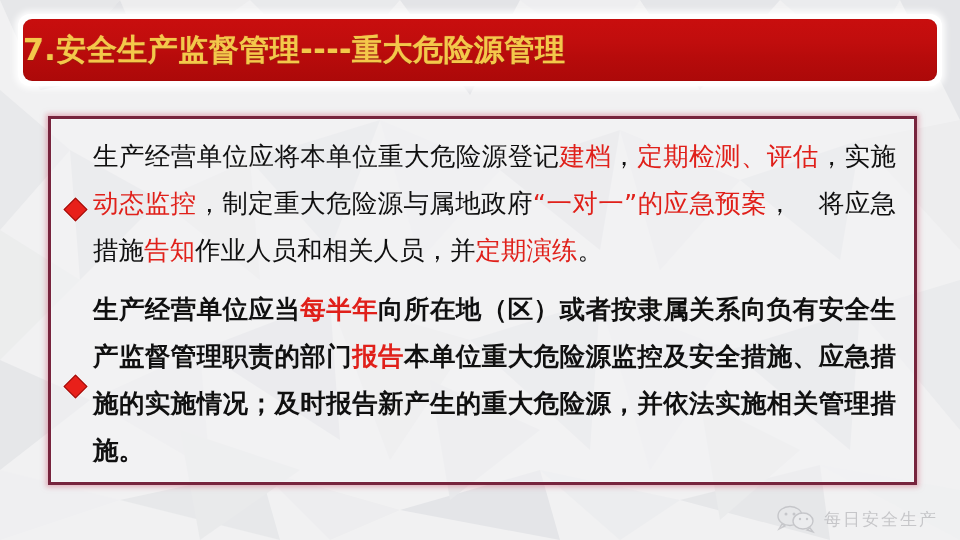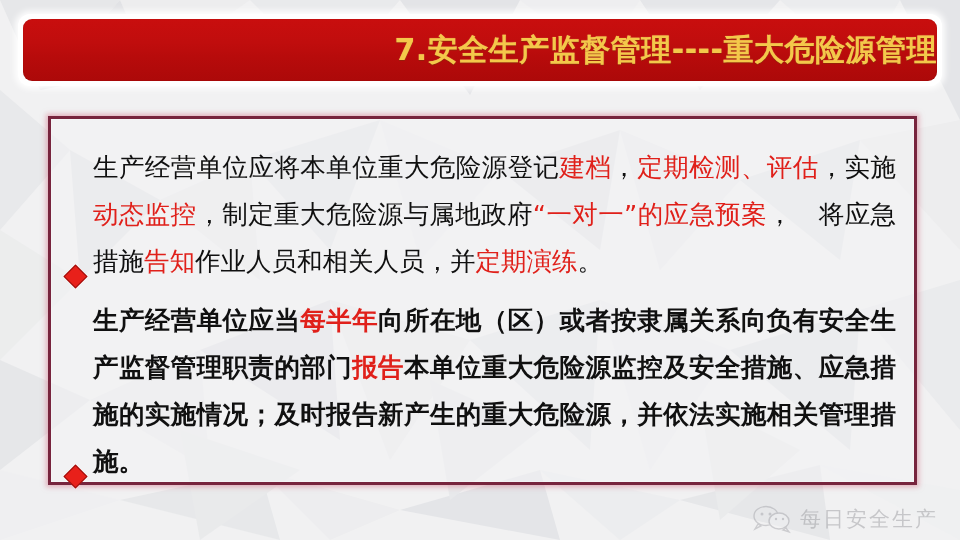--- a/index.html
+++ b/index.html
@@ -44,21 +44,21 @@
     position: absolute;
     left: 5px;
     top: 5px;
     width: 914px;
     height: 62px;
     border-radius: 9px;
     background: linear-gradient(180deg,#c90e0e 0%, #c00d0d 38%, #b70b0b 62%, #ac0909 100%);
     box-shadow: inset 0 0 1px rgba(0,0,0,0.25);
     display: flex;
     align-items: center;
-    justify-content: flex-end;
+    justify-content: flex-start;
   }
   #title-text {
     color: #f4c84a;
     font-size: 30px;
     font-weight: bold;
     letter-spacing: 0.5px;
     white-space: nowrap;
     text-shadow: 0 1px 0 rgba(120,40,0,0.55), 0 0 1px rgba(255,230,150,0.6);
     font-family: "DejaVu Sans", "Liberation Sans", sans-serif;
   }
@@ -77,23 +77,22 @@
                 inset 0 0 0 1px rgba(255,255,255,0.25);
     box-sizing: border-box;
   }
 
   #content-inner {
     padding: 14px 18px 10px 14px;
   }
 
   .bullet-row {
     display: flex;
-    align-items: flex-end;
+    align-items: center;
     margin-bottom: 12px;
-    margin-top: 11px;
   }
   .bullet-row:last-child { margin-bottom: 0; font-weight: bold; }
 
   .diamond {
     flex: 0 0 auto;
     width: 15px;
     height: 15px;
     margin-top: 12px;
     margin-right: 9px;
     margin-left: 2px;
@@ -119,21 +118,21 @@
     position: absolute;
     right: 22px;
     bottom: 6px;
     z-index: 4;
     display: flex;
     align-items: center;
     opacity: 0.42;
   }
   #wechat-icon { width: 40px; height: 30px; margin-right: 8px; }
   #wm-text {
-    font-size: 21px;
+    font-size: 17px;
     color: #8d8d92;
     letter-spacing: 2px;
     font-family: "DejaVu Sans", "Liberation Sans", sans-serif;
   }
 </style>
 </head>
 <body>
 
 <div id="slide">
 

